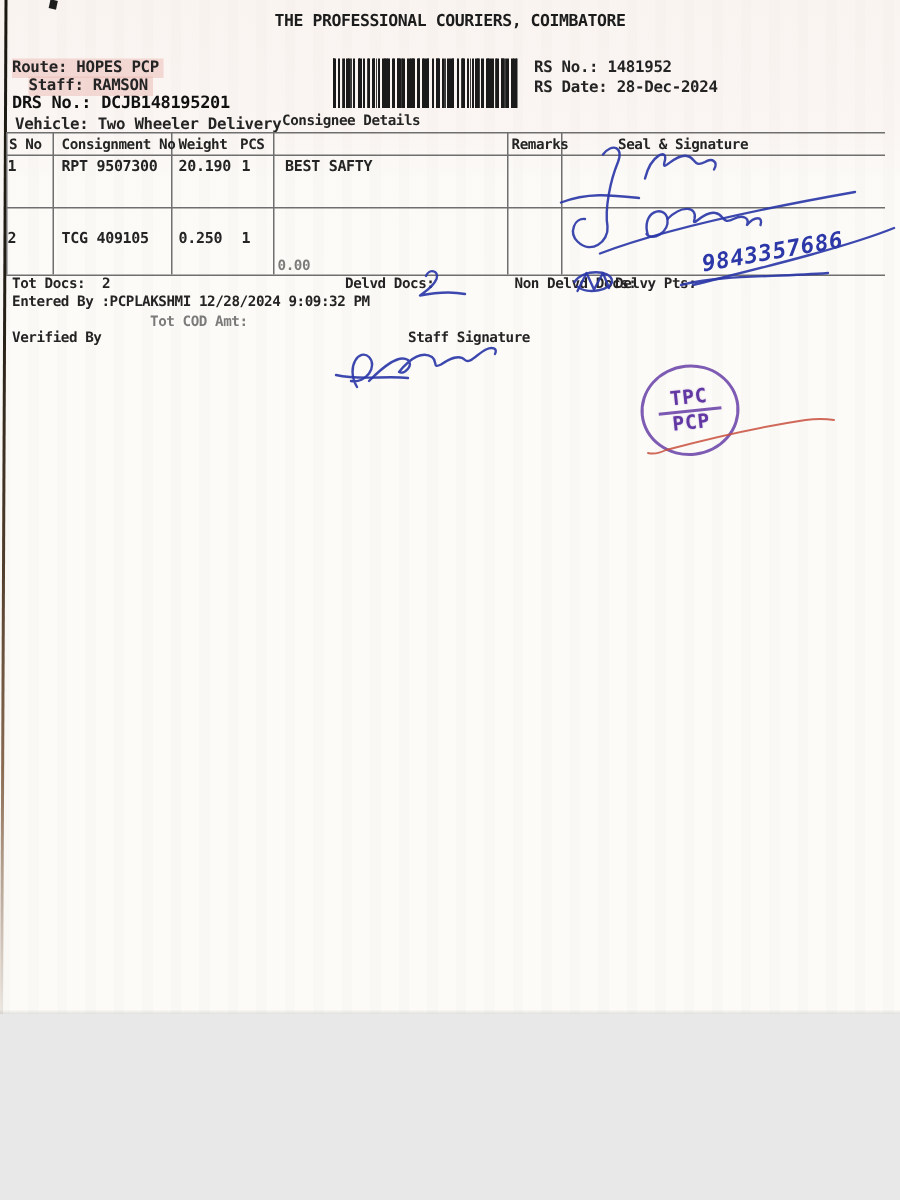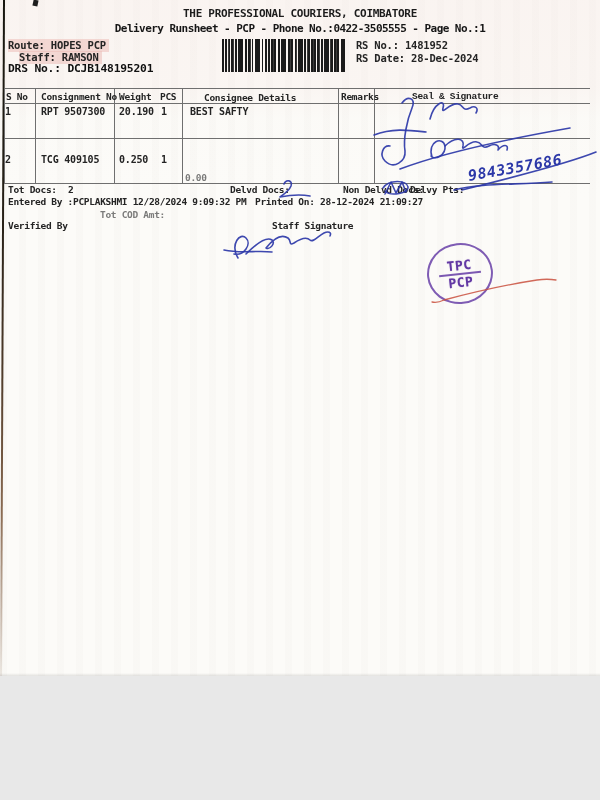--- a/index.html
+++ b/index.html
@@ -52,25 +52,25 @@
 </style>
 </head>
 <body>
 
 <div class="page">
 
   <div class="scan-left"></div>
   <div class="scan-tick"></div>
 
   <div class="t title1">THE PROFESSIONAL COURIERS, COIMBATORE</div>
-  <div class="t title2">Delivery Runsheet - PCP - Phone No.:0422-3505555 - Page No.:1</div>
 
   <div class="t info" style="top:39px;left:8px;"><span class="hl"><span>Route:</span> <span>HOPES PCP</span></span></div>
   <div class="t info" style="top:51px;left:8px;margin-left:11px;"><span class="hl"><span>Staff:</span> <span>RAMSON</span></span></div>
   <div class="t drs" style="top:63px;left:8px;"><span>DRS No.:</span> <span>DCJB148195201</span></div>
+  <div class="t info" style="top:77px;left:10px;"><span>Vehicle:</span> <span>Two Wheeler Delivery</span></div>
 
   <div class="barcode"></div>
 
   <div class="t info" style="top:39px;left:356px;"><span>RS No.:</span> <span>1481952</span></div>
   <div class="t info" style="top:52px;left:356px;"><span>RS Date:</span> <span>28-Dec-2024</span></div>
 
   <div class="gridline" style="top:88px;left:4px;width:586px;height:1px;"></div>
   <div class="gridline" style="top:103px;left:4px;width:586px;height:1px;"></div>
   <div class="gridline" style="top:138px;left:4px;width:586px;height:1px;"></div>
   <div class="gridline" style="top:183px;left:4px;width:586px;height:1px;"></div>
@@ -78,23 +78,23 @@
   <div class="gridline" style="top:88px;left:35px;width:1px;height:95px;"></div>
   <div class="gridline" style="top:88px;left:114px;width:1px;height:95px;"></div>
   <div class="gridline" style="top:88px;left:182px;width:1px;height:95px;"></div>
   <div class="gridline" style="top:88px;left:338px;width:1px;height:95px;"></div>
   <div class="gridline" style="top:88px;left:374px;width:1px;height:95px;"></div>
 
   <div class="t small" style="top:91px;left:6px;text-align:right;">S No</div>
   <div class="t small" style="top:91px;left:41px;">Consignment No</div>
   <div class="t small" style="top:91px;left:119px;">Weight</div>
   <div class="t small" style="top:91px;left:160px;">PCS</div>
-  <div class="t small" style="top:92px;left:188px;margin-left:16px;">Consignee Details</div>
+  <div class="t small" style="top:75px;left:188px;">Consignee Details</div>
   <div class="t small" style="top:91px;left:341px;">Remarks</div>
-  <div class="t small" style="top:91px;left:412px;font-family:Liberation Mono, monospace;">Seal &amp; Signature</div>
+  <div class="t small" style="top:91px;left:412px;">Seal &amp; Signature</div>
 
   <div>
     <div class="t" style="top:106px;left:5px;">1</div>
     <div class="t" style="top:106px;left:41px;">RPT 9507300</div>
     <div class="t" style="top:106px;left:119px;">20.190</div>
     <div class="t" style="top:106px;left:161px;">1</div>
     <div class="t" style="top:106px;left:190px;">BEST SAFTY</div>
   </div>
 
   <div>
@@ -128,21 +128,20 @@
   </svg>
   <svg class="ink" style="left:380px;top:179px;" width="34" height="20" viewBox="0 0 34 20">
     <path d="M5,15 L11,3 L16,14 L22,3 L26,13"></path>
     <path d="M3,9 C9,0 27,1 28,8 C29,14 11,18 5,12"></path>
   </svg>
   <svg class="ink" style="left:452px;top:178px;" width="104" height="16" viewBox="0 0 104 16">
     <path d="M2,12 C30,5 62,7 100,4"></path>
   </svg>
 
   <div class="t small" style="top:196px;left:8px;">Entered By :PCPLAKSHMI 12/28/2024 9:09:32 PM</div>
-  <div class="t small" style="top:196px;left:255px;">Printed On: 28-12-2024 21:09:27</div>
 
   <div class="t small" style="top:220px;left:8px;">Verified By</div>
   <div class="t small" style="top:220px;left:272px;">Staff Signature</div>
 
   <svg class="ink" style="left:222px;top:228px;" width="136" height="38" viewBox="0 0 136 38">
     <path d="M16,30 C8,16 18,4 24,10 C30,16 22,28 12,26"></path>
     <path d="M2,22 C20,26 34,22 50,24"></path>
     <path d="M24,26 C34,16 44,8 50,12 C54,15 48,22 44,20 C52,10 60,6 66,10 C70,13 66,18 72,15 C78,11 84,8 88,12 C91,15 96,8 102,5 C106,3 110,4 108,8"></path>
   </svg>
 

